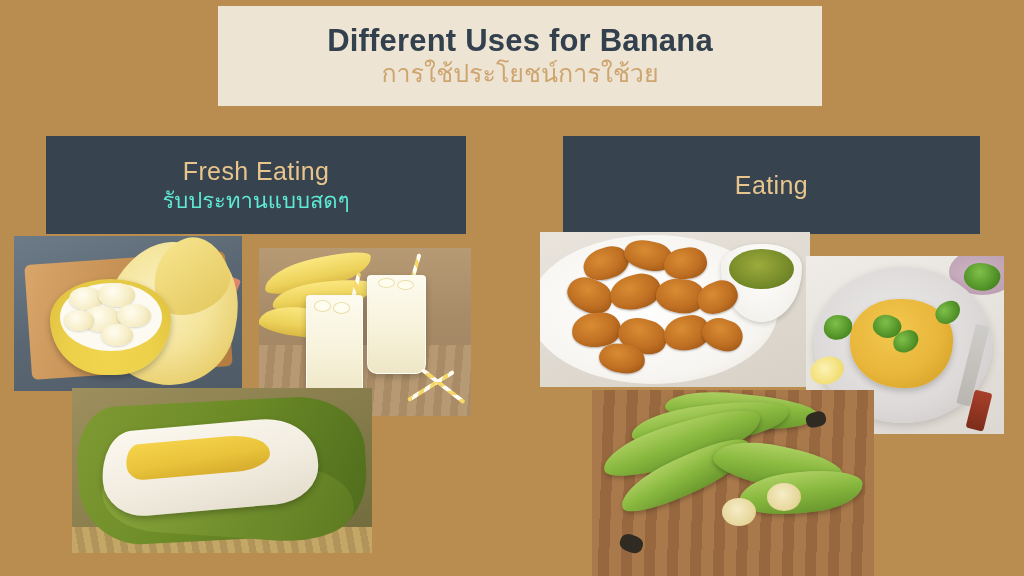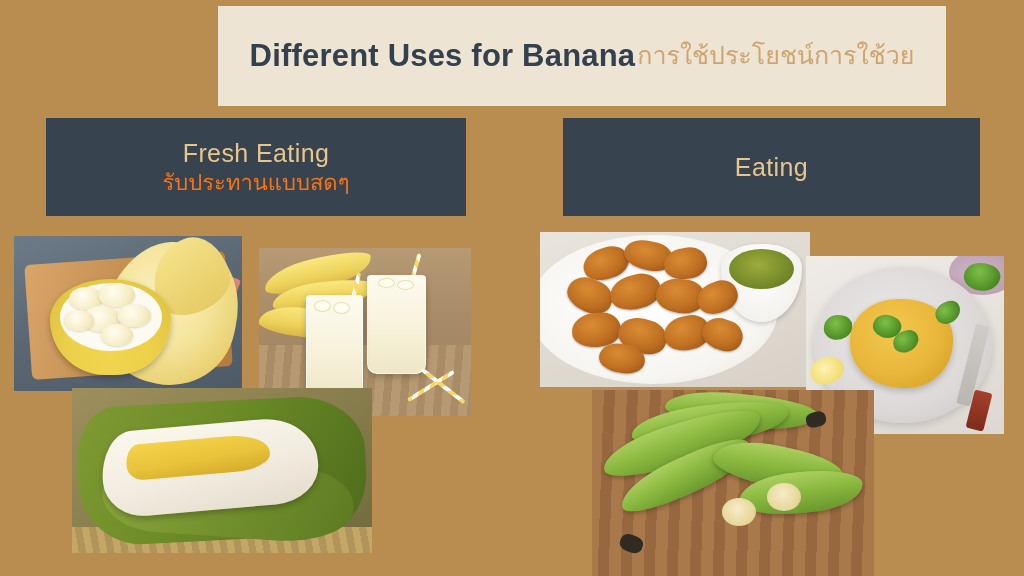--- a/index.html
+++ b/index.html
@@ -7,45 +7,46 @@
   body{
     width:1024px;height:576px;overflow:hidden;
     background:#b98c50;
     font-family:"Liberation Sans","DejaVu Sans",sans-serif;
     position:relative;
   }
   .slide{position:absolute;inset:0;background:#b98c50;}
 
   
   .title-panel{
-    position:absolute;left:218px;top:6px;width:728px;height:100px;
+    position:absolute;left:218px;top:6px;width:604px;height:100px;
     background:#ede4d3;
-    display:flex;flex-direction:row;align-items:center;justify-content:center;
+    display:flex;flex-direction:column;align-items:center;justify-content:center;
     gap:2px;
   }
   .title-en{
     font-size:31px;font-weight:bold;color:#33404d;letter-spacing:.2px;
     line-height:1.05;white-space:nowrap;
   }
   .title-th{
     font-size:25px;color:#cfa56f;line-height:1.1;white-space:nowrap;
     font-family:"DejaVu Sans","Liberation Sans",sans-serif;
   }
 
   
   .sec-head{
     position:absolute;background:#37444f;
     display:flex;flex-direction:column;align-items:center;justify-content:center;
     gap:6px;
+    margin-top:18px;
   }
   .sec-left{left:46px;top:118px;width:420px;height:98px;}
   .sec-right{left:563px;top:118px;width:417px;height:98px;}
   .sec-en{font-size:25px;color:#e8c58c;letter-spacing:.4px;line-height:1;}
   .sec-th{
-    font-size:22px;color:#f97316;line-height:1;
+    font-size:22px;color:#5eead4;line-height:1;
     font-family:"DejaVu Sans","Liberation Sans",sans-serif;
   }
 
   
   .photo{position:absolute;overflow:hidden;background:#cfc7bb;}
 
   
   .p1{left:14px;top:236px;width:228px;height:155px;}
   .p1 .bg{position:absolute;inset:0;background:
       linear-gradient(160deg,#6d7b88 0%,#5b6874 45%,#4e5a66 100%);}

